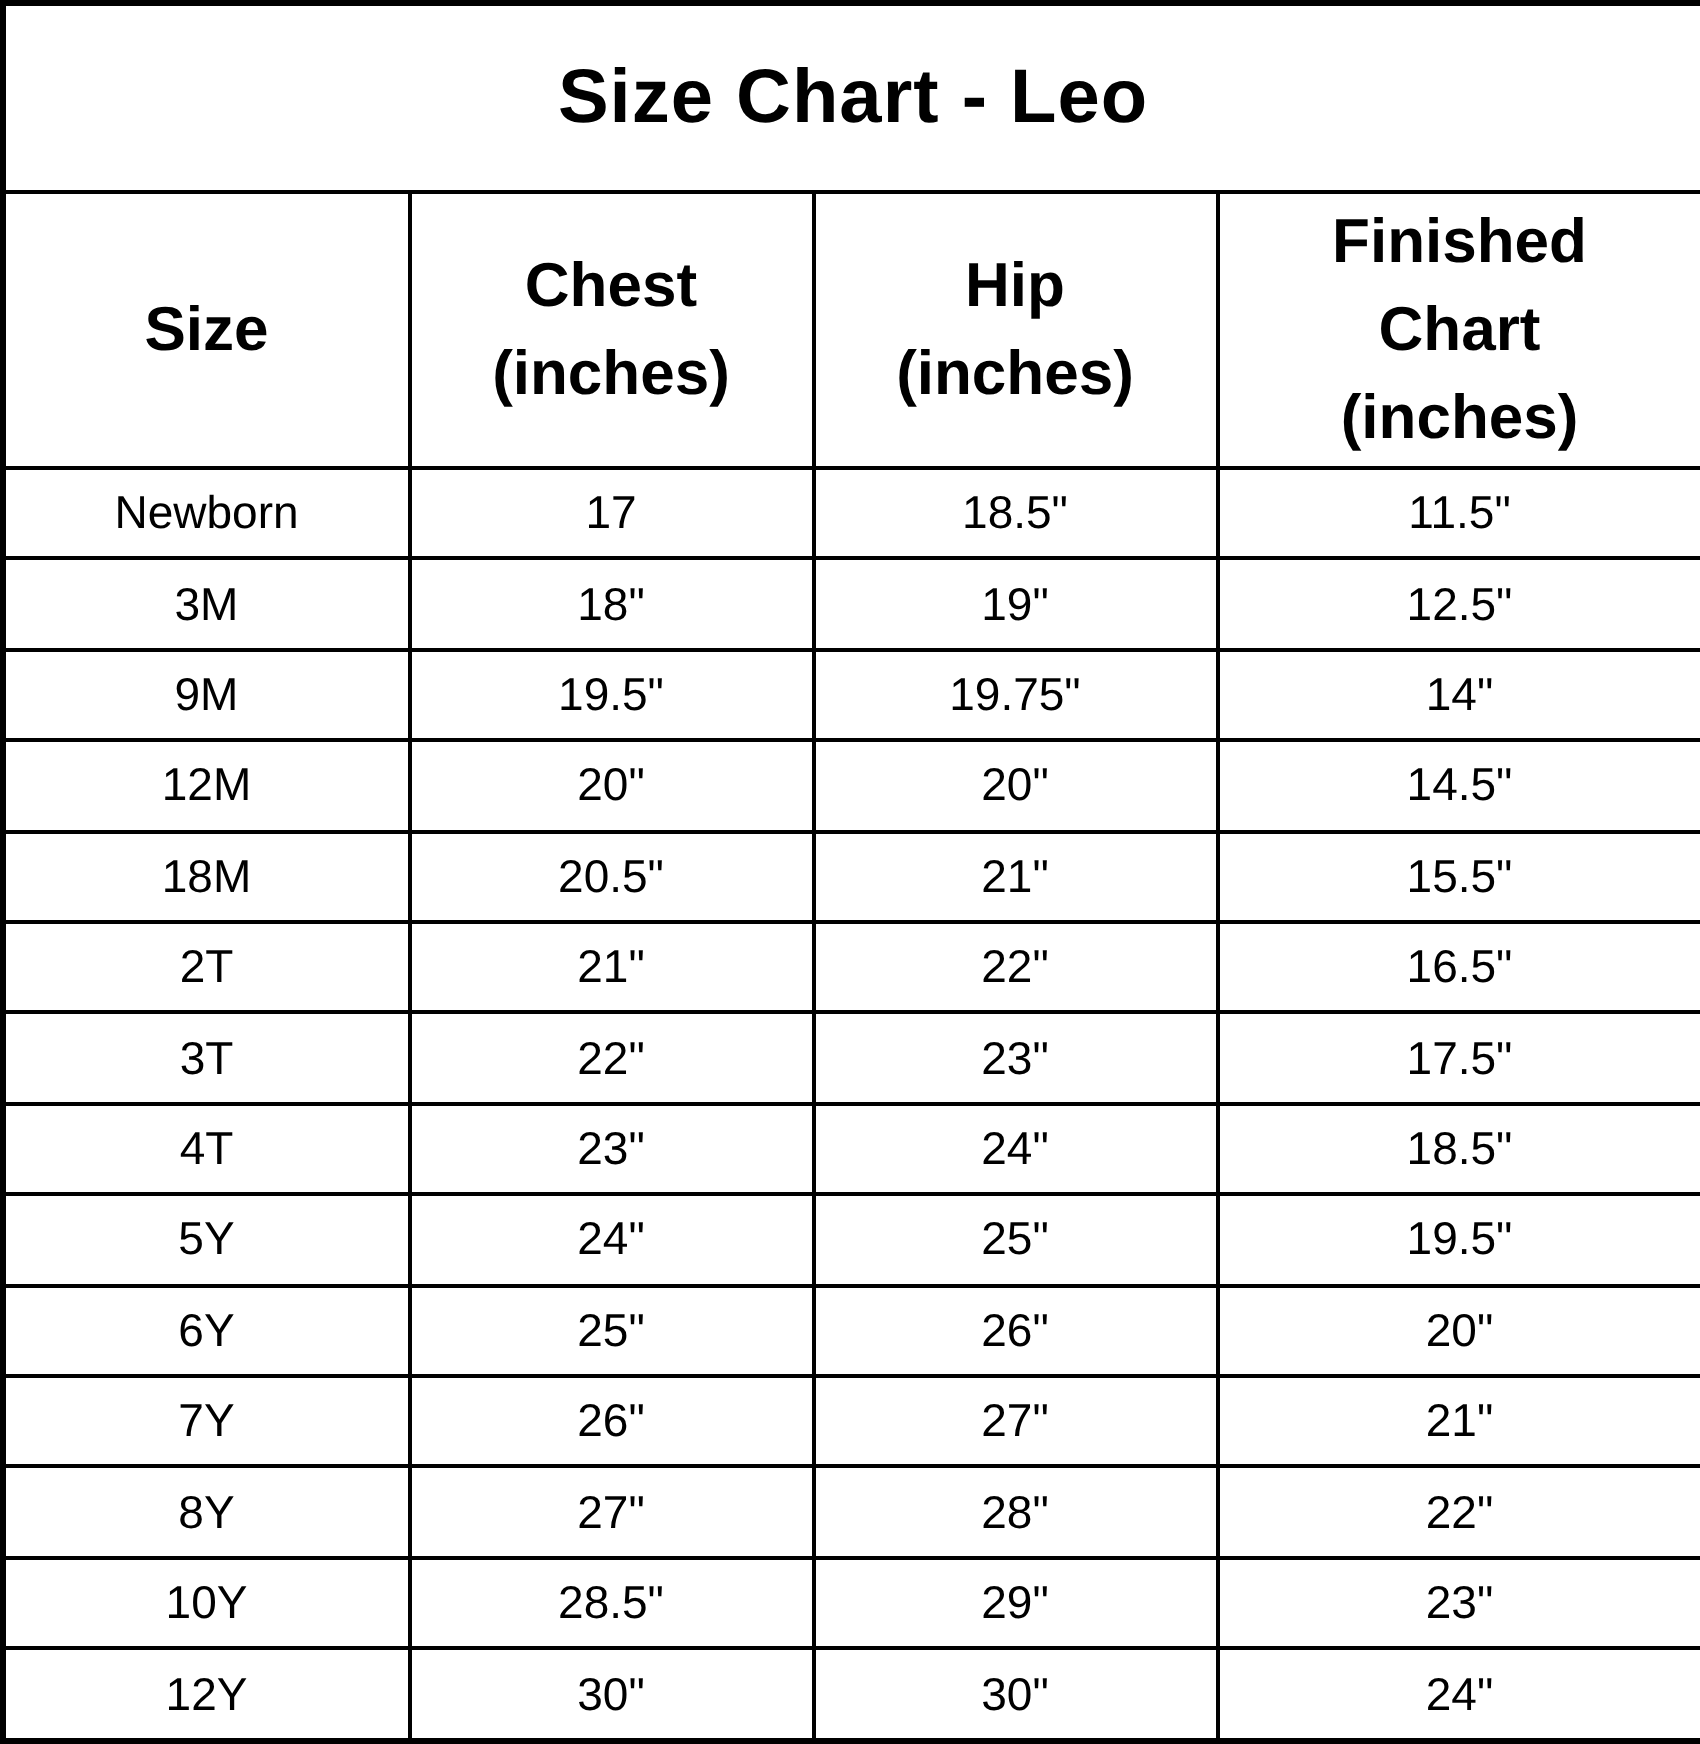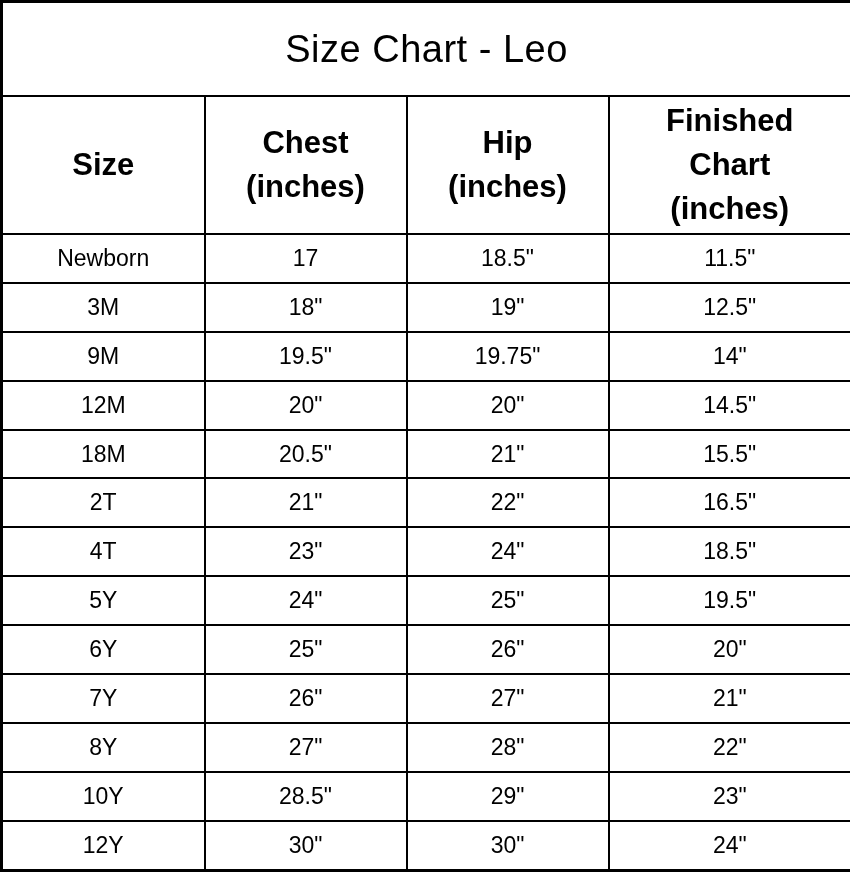--- a/index.html
+++ b/index.html
@@ -24,21 +24,21 @@
   th, td {
     border: 2px solid #000000;
     text-align: center;
     vertical-align: middle;
     padding: 0;
     overflow: hidden;
   }
   th.title-cell {
     height: 92px;
     font-size: 38px;
-    font-weight: normal;
+    font-weight: bold;
     letter-spacing: 0.5px;
   }
   th.col-header {
     height: 136px;
     font-size: 31px;
     font-weight: bold;
     line-height: 1.42;
     white-space: pre-line;
   }
   td.data-cell {
@@ -102,20 +102,26 @@
         <td class="data-cell">21"</td>
         <td class="data-cell">15.5"</td>
       </tr>
       <tr>
         <td class="data-cell">2T</td>
         <td class="data-cell">21"</td>
         <td class="data-cell">22"</td>
         <td class="data-cell">16.5"</td>
       </tr>
       <tr>
+        <td class="data-cell">3T</td>
+        <td class="data-cell">22"</td>
+        <td class="data-cell">23"</td>
+        <td class="data-cell">17.5"</td>
+      </tr>
+      <tr>
         <td class="data-cell">4T</td>
         <td class="data-cell">23"</td>
         <td class="data-cell">24"</td>
         <td class="data-cell">18.5"</td>
       </tr>
       <tr>
         <td class="data-cell">5Y</td>
         <td class="data-cell">24"</td>
         <td class="data-cell">25"</td>
         <td class="data-cell">19.5"</td>

